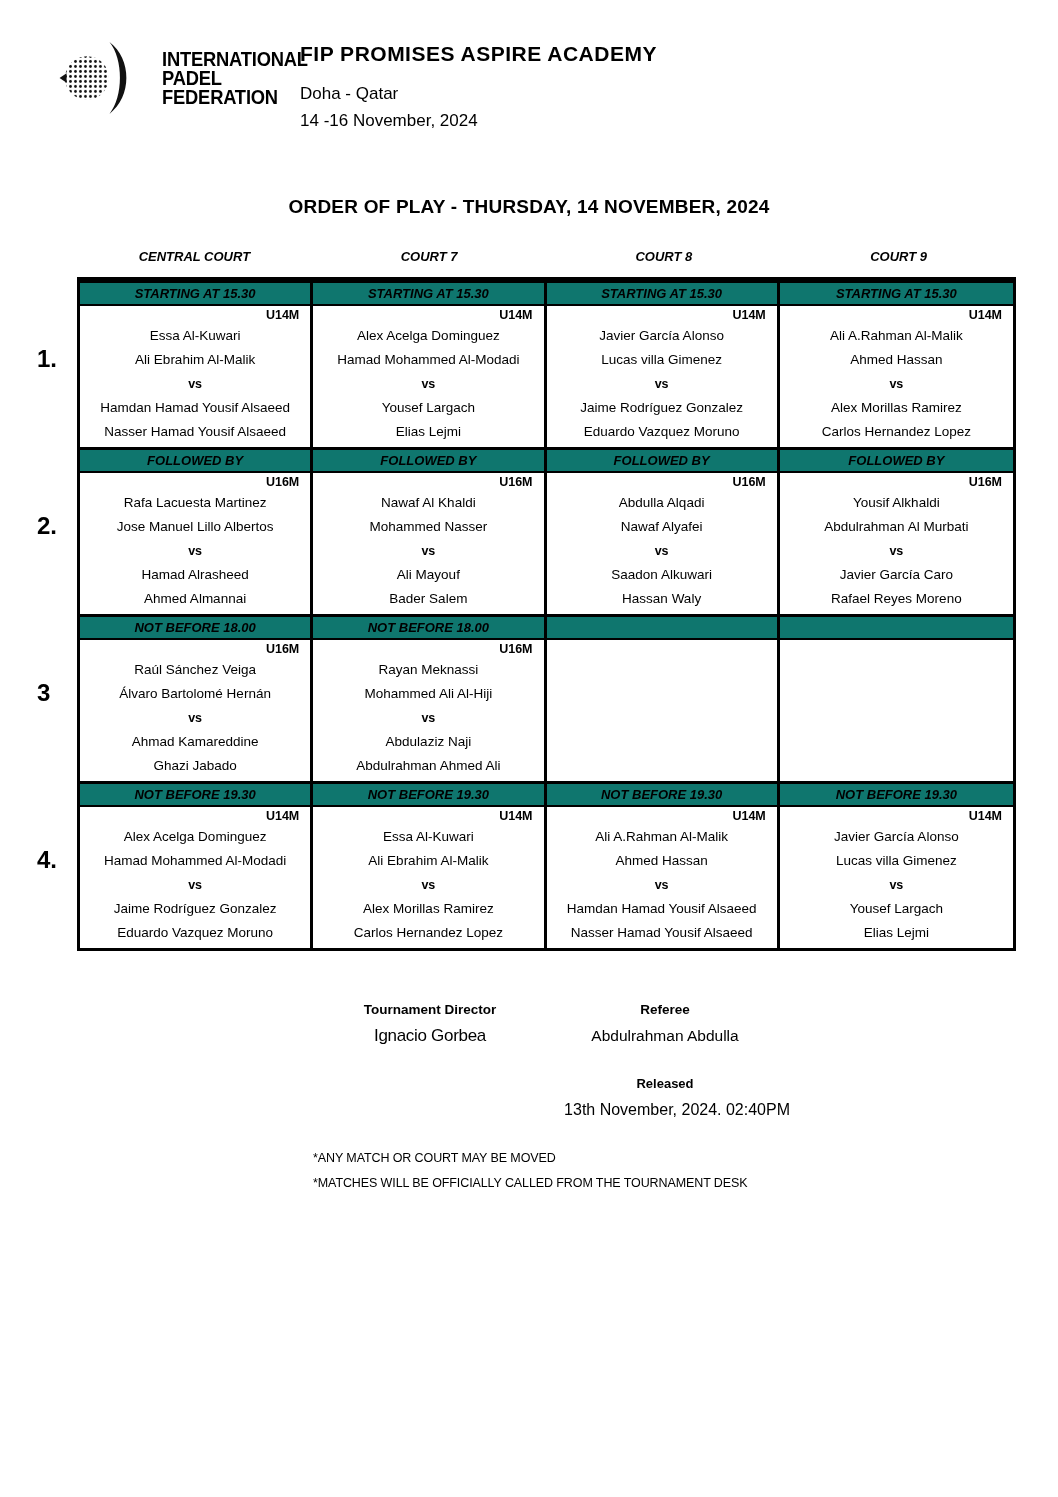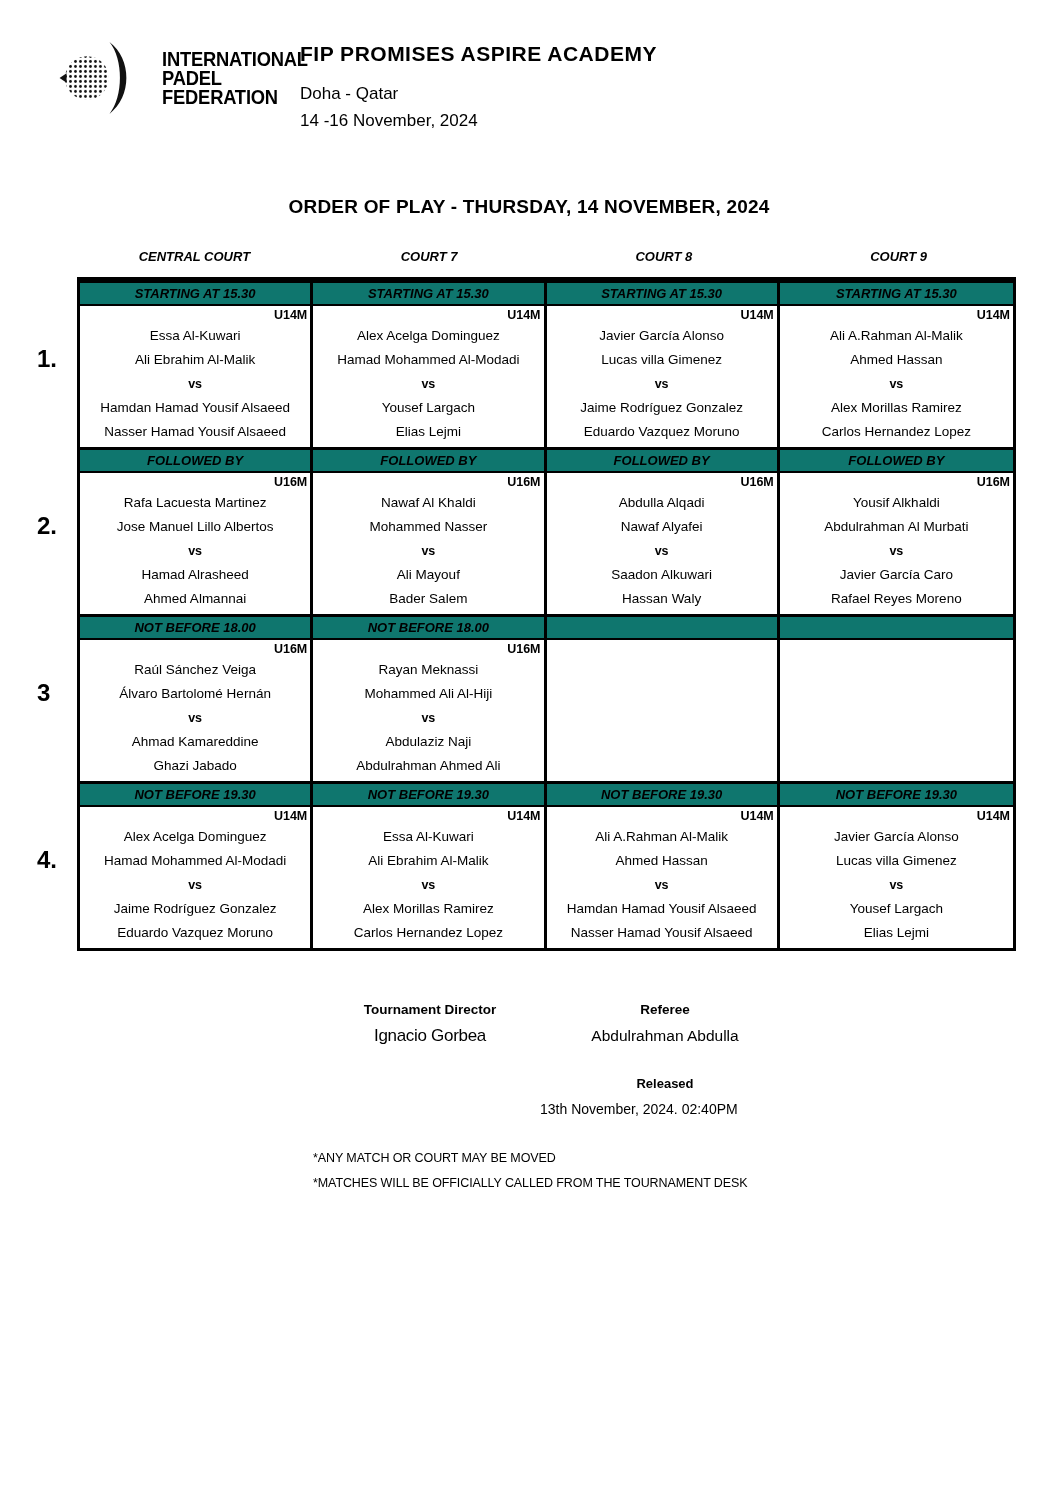--- a/index.html
+++ b/index.html
@@ -29,32 +29,32 @@
   .schedule-table { position: absolute; left: 77px; top: 277px; width: 939px; border: 3px solid #000; border-top: 6px solid #000; }
   .row-block { position: relative; border-bottom: 3px solid #000; }
   .row-block:last-child { border-bottom: none; }
   .row-num { position: absolute; left: -43px; top: 38%; font-weight: bold; font-size: 24px; }
   .banner-row { display: grid; grid-template-columns: repeat(4, 1fr); border-bottom: 2px solid #000; }
   .banner-cell { background: #0f766e; height: 21px; line-height: 21px; text-align: center; font-style: italic; font-weight: bold; font-size: 13px; border-right: 3px solid #000; }
   .banner-cell:last-child { border-right: none; }
   .match-row { display: grid; grid-template-columns: repeat(4, 1fr); }
   .match-cell { height: 141px; border-right: 3px solid #000; padding-top: 1px; }
   .match-cell:last-child { border-right: none; }
-  .match-category { text-align: right; font-weight: bold; font-size: 12.5px; line-height: 17px; padding-right: 3px; }
+  .match-category { text-align: right; font-weight: bold; font-size: 12.5px; line-height: 17px; padding-right: 11px; }
   .player-line { text-align: center; font-size: 13.5px; line-height: 24px; }
   .vs-line { text-align: center; font-weight: bold; font-size: 12.5px; line-height: 24px; }
 
   
   .officials { position: absolute; left: 0; top: 1002px; width: 1058px; }
   .td-label { position: absolute; left: 300px; top: 0; width: 260px; text-align: center; font-weight: bold; font-size: 13.5px; }
   .td-name { position: absolute; left: 300px; top: 24px; width: 260px; text-align: center; font-size: 17px; letter-spacing: -0.3px; }
   .ref-label { position: absolute; left: 540px; top: 0; width: 250px; text-align: center; font-weight: bold; font-size: 13.5px; }
   .ref-name { position: absolute; left: 540px; top: 25px; width: 250px; text-align: center; font-size: 15.5px; }
   .released-label { position: absolute; left: 540px; top: 74px; width: 250px; text-align: center; font-weight: bold; font-size: 13px; }
-  .released-value { position: absolute; left: 540px; top: 99px; width: 250px; text-align: left; font-size: 14px; }
+  .released-value { position: absolute; left: 540px; top: 99px; width: 250px; text-align: right; font-size: 16px; }
 
   .notes { position: absolute; left: 313px; top: 1146px; }
   .note-line { font-size: 12.5px; line-height: 25px; letter-spacing: -0.1px; }
 </style>
 </head>
 <body>
 
 <div class="page">
 
   <div class="logo">

